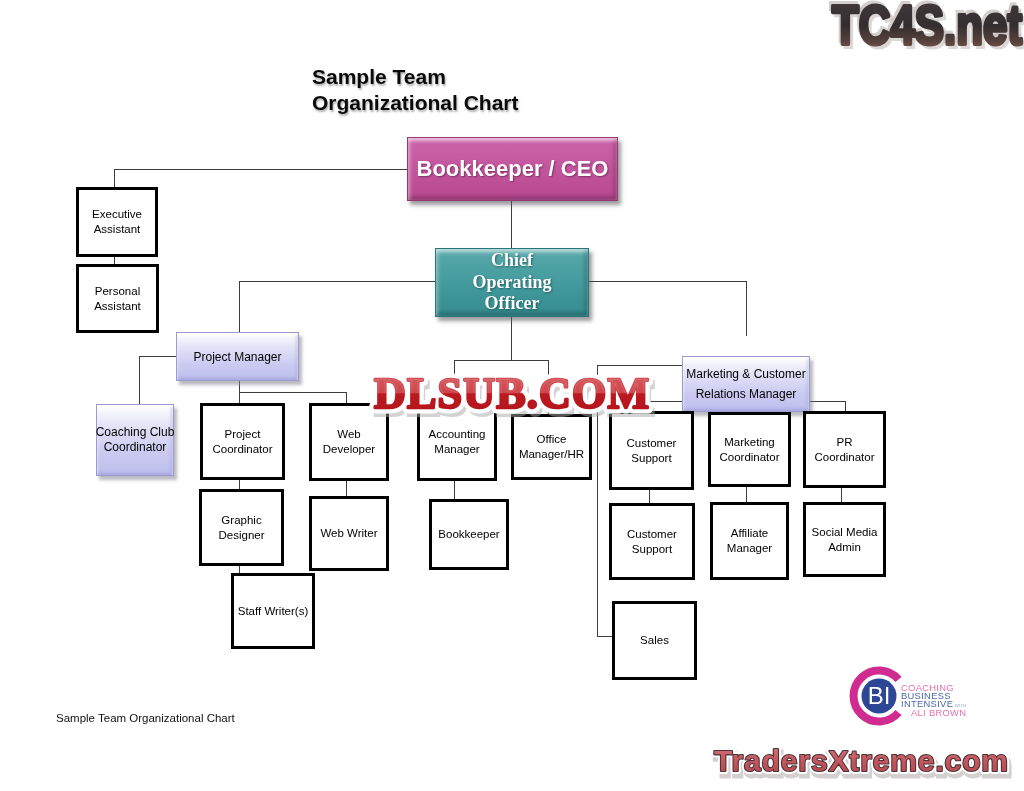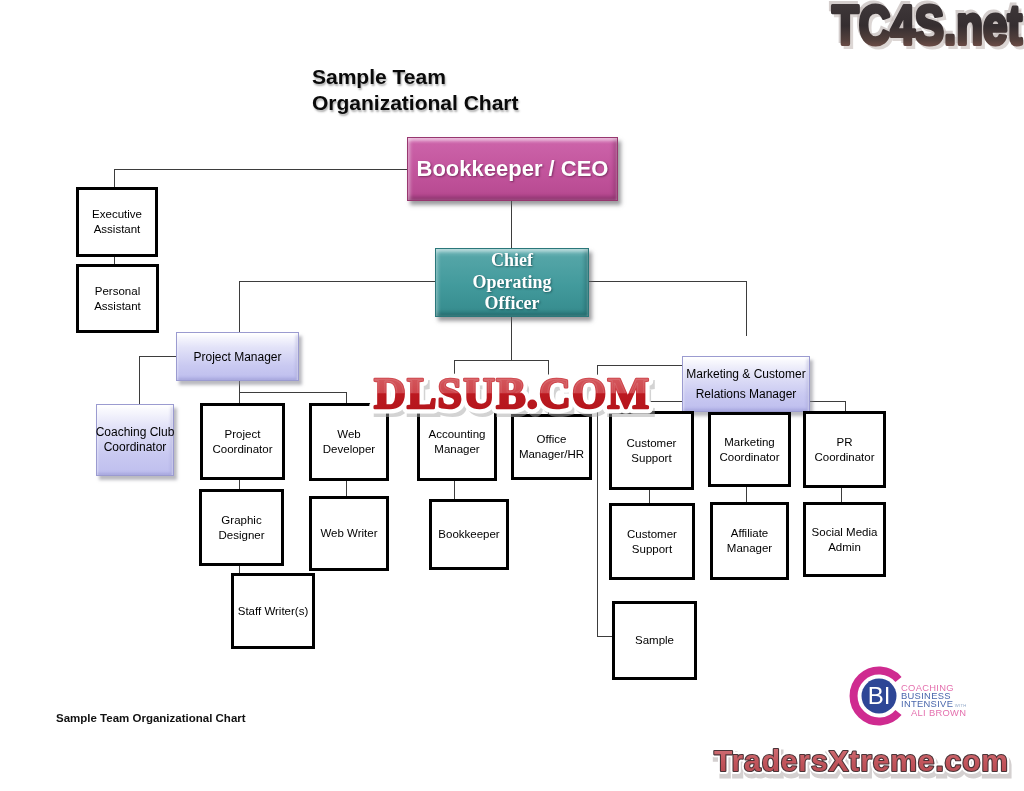--- a/index.html
+++ b/index.html
@@ -2,21 +2,21 @@
 <html><head>
 <meta charset="utf-8">
 <style>
   html,body{margin:0;padding:0;}
   body{width:1024px;height:791px;background:#fff;font-family:"Liberation Sans",sans-serif;position:relative;overflow:hidden;}
   .abs{position:absolute;}
   .ln{position:absolute;background:#3d3d3d;}
   .wbox{position:absolute;background:#fff;border:3px solid #000000;display:flex;align-items:center;justify-content:center;text-align:center;font-size:11.5px;line-height:15px;color:#000;}
   .lav{position:absolute;background:linear-gradient(180deg,#ffffff 0%,#e3e3f8 30%,#c9c9f1 70%,#bebeee 100%);border:1px solid #9b9bd0;box-shadow:3px 4px 3px rgba(130,130,140,0.55), inset 0 2px 3px rgba(255,255,255,0.9), inset -2px -2px 3px rgba(120,120,190,0.35);display:flex;align-items:center;justify-content:center;text-align:center;color:#000;}
   .title{position:absolute;left:312px;top:64px;width:400px;font-weight:bold;font-size:21px;line-height:26px;color:#0a0a0a;text-shadow:1px 2px 2px rgba(80,80,80,0.45);}
-  .caption{position:absolute;left:56px;top:712px;font-weight:bold;font-size:11.5px;color:#111;}
+  .caption{position:absolute;left:56px;top:712px;font-weight:normal;font-size:11.5px;color:#111;}
 </style>
 </head>
 <body>
 
 <div class="title">Sample Team<br>Organizational Chart</div>
 
 <div class="ln" style="left:114px;top:169px;width:294px;height:1px"></div>
 <div class="ln" style="left:114px;top:169px;width:1px;height:18px"></div>
 <div class="ln" style="left:114px;top:251px;width:1px;height:13px"></div>
 <div class="ln" style="left:511px;top:199px;width:1px;height:49px"></div>
@@ -80,21 +80,21 @@
 <div class="wbox" style="left:609px;top:411px;width:79px;height:73px;">Customer<br>Support</div>
 <div class="wbox" style="left:708px;top:412px;width:77px;height:69px;">Marketing<br>Coordinator</div>
 <div class="wbox" style="left:803px;top:411px;width:77px;height:71px;">PR<br>Coordinator</div>
 <div class="wbox" style="left:199px;top:489px;width:79px;height:71px;">Graphic<br>Designer</div>
 <div class="wbox" style="left:309px;top:496px;width:74px;height:69px;">Web Writer</div>
 <div class="wbox" style="left:417px;top:499px;width:74px;height:65px;margin-left:12px;">Bookkeeper</div>
 <div class="wbox" style="left:609px;top:503px;width:80px;height:71px;">Customer<br>Support</div>
 <div class="wbox" style="left:710px;top:502px;width:73px;height:72px;">Affiliate<br>Manager</div>
 <div class="wbox" style="left:803px;top:502px;width:77px;height:69px;">Social Media<br>Admin</div>
 <div class="wbox" style="left:199px;top:573px;width:78px;height:70px;margin-left:32px;">Staff Writer(s)</div>
-<div class="wbox" style="left:612px;top:601px;width:79px;height:73px;">Sample</div>
+<div class="wbox" style="left:612px;top:601px;width:79px;height:73px;">Sales</div>
 
 <svg class="abs" style="left:810px;top:0px;" width="214" height="56" viewBox="0 0 214 56">
   <defs>
     <linearGradient id="tcg" x1="0" y1="0" x2="0" y2="1">
       <stop offset="0%" stop-color="#433c3e"></stop>
       <stop offset="52%" stop-color="#352e30"></stop>
       <stop offset="75%" stop-color="#53403c"></stop>
       <stop offset="100%" stop-color="#925e56"></stop>
     </linearGradient>
   </defs>

